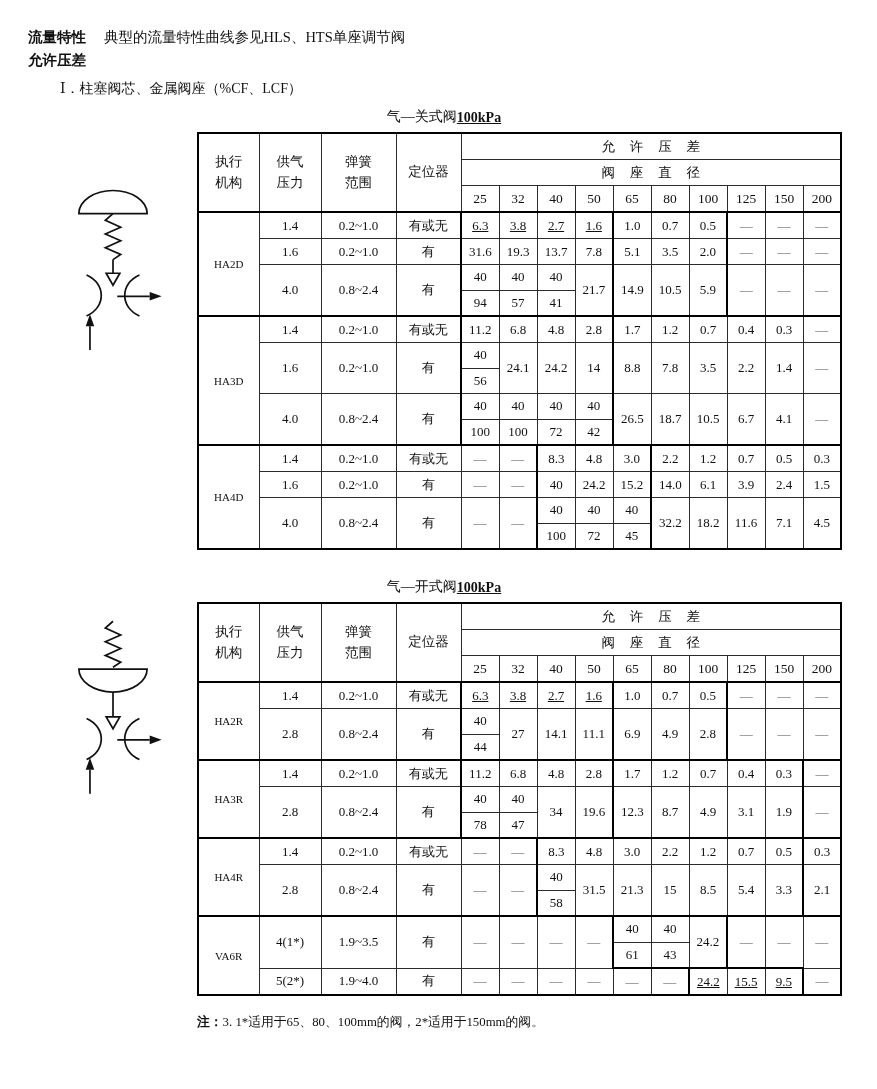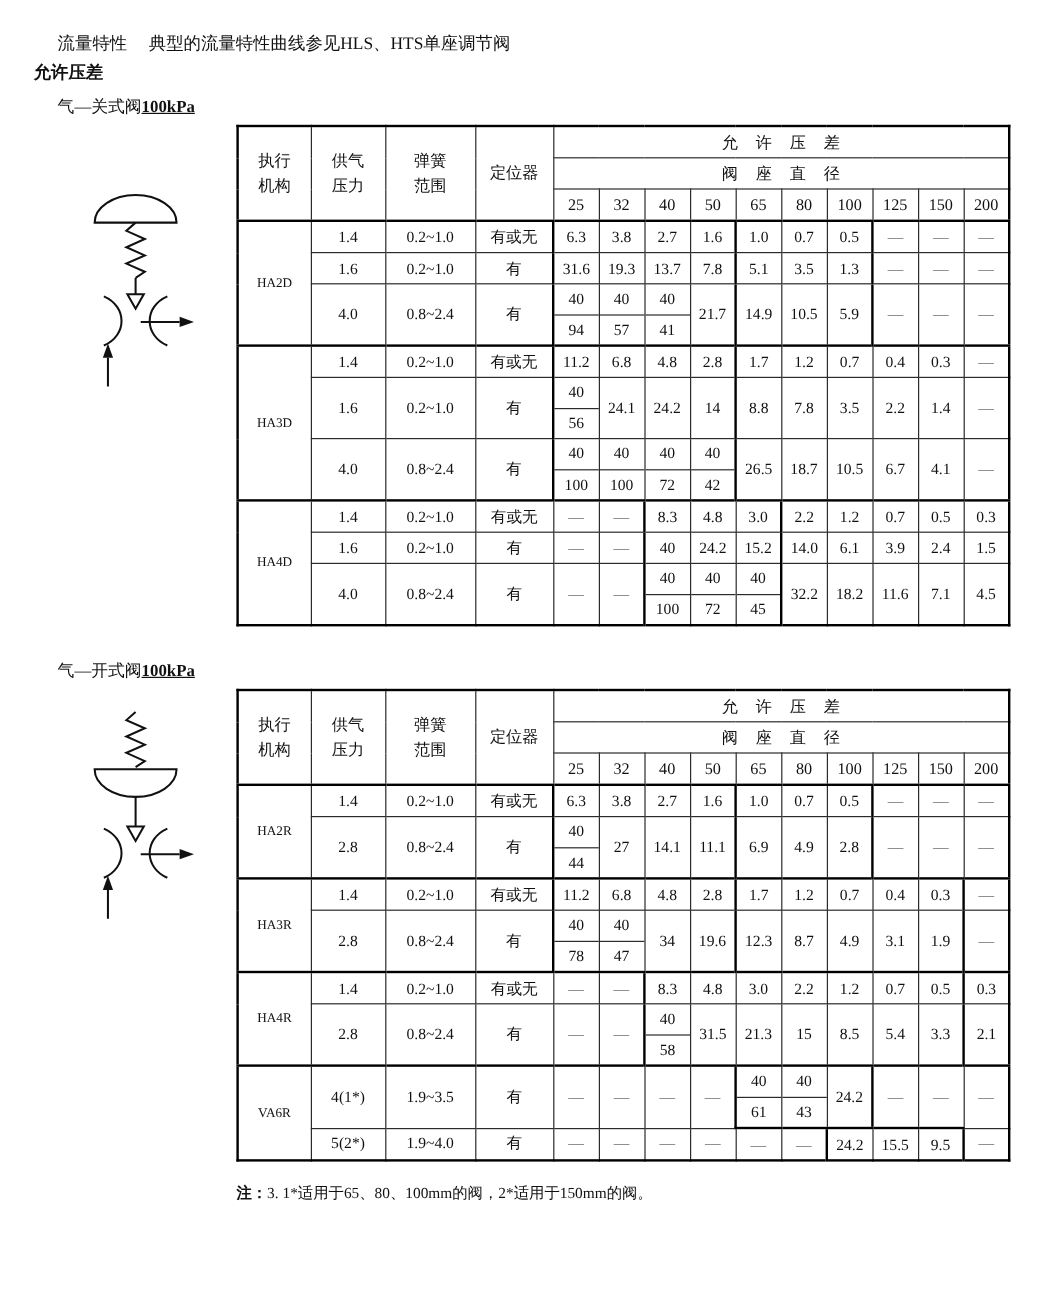--- a/index.html
+++ b/index.html
@@ -1,48 +1,48 @@
 <!DOCTYPE html>
 <html lang="zh"><head>
 <meta charset="utf-8">
 <style>
   html,body{margin:0;padding:0;background:#fff;}
   body{width:877px;min-height:1089px;font-family:"Liberation Serif","DejaVu Serif",serif;color:#111;}
   .page{box-sizing:border-box;width:877px;padding:26px 30px 18px 28px;}
 
   
   .h-line{font-size:14.5px;line-height:1.6;}
-  .h-bold{font-weight:normal;margin-left:20px;}
+  .h-bold{font-weight:bold;}
   .h-gap{display:inline-block;width:18px;}
   .h2{font-weight:bold;font-size:14.5px;margin-top:2px;}
   .indent1{margin-left:32px;margin-top:10px;font-size:14px;}
   .indent2{margin-left:32px;margin-top:4px;font-size:14px;}
 
   
-  .cap{display:flex;justify-content:flex-start;align-items:flex-end;width:812px;margin-top:10px;}
+  .cap{display:flex;justify-content:center;align-items:flex-end;width:812px;margin-top:10px;}
   .cap .vt{font-size:14px;margin-left:20px;}
   .cap .unit{font-weight:bold;font-size:14px;text-decoration:underline;}
 
   
   .section{display:flex;margin-top:6px;}
   .icon-col{width:169px;flex:0 0 169px;display:flex;justify-content:center;}
   .icon-col.t1{padding-top:42px;}
   .icon-col.t2{padding-top:8px;}
 
   
   table{border-collapse:collapse;table-layout:fixed;border:2px solid #000;font-size:13px;}
   th,td{border:1px solid #2b2b2b;text-align:center;vertical-align:middle;padding:0;font-weight:normal;}
   thead th{height:25px;font-size:13.5px;}
   th.pre{white-space:pre-line;line-height:1.55;}
   th.spread{letter-spacing:1.1em;padding-left:1.1em;}
   tr.short td{height:25px;}
   tr.tall td{height:50px;}
   tr.group-start td{border-top:2px solid #000;}
   td.bl{border-left:2px solid #000;}
-  td.bt{border-top:2px solid #000;}
+  td.bt{border-top:2px solid #000;text-decoration:underline;}
   td.bb{border-bottom:2px solid #000;}
   td.gname{font-size:11px;}
   td.dash{color:#6e6e6e;}
   .split{display:flex;flex-direction:column;height:50px;}
   .split>div{flex:1;display:flex;align-items:center;justify-content:center;}
   .split>div:first-child{border-bottom:1px solid #2b2b2b;}
 
   
   .notes{margin-left:169px;margin-top:16px;display:flex;font-size:12.8px;line-height:1.62;width:648px;}
   .notes .nlabel{font-weight:bold;white-space:nowrap;}
@@ -52,20 +52,21 @@
 </style>
 </head>
 <body>
 
 <div class="page">
 
   <div class="h-line">
     <span class="h-bold">流量特性</span><span class="h-gap"></span><span>典型的流量特性曲线参见HLS、HTS单座调节阀</span>
   </div>
   <div class="h2">允许压差</div>
+  <div class="indent1">Ⅰ．柱塞阀芯、金属阀座（%CF、LCF）</div>
 
   <div class="cap">
     <span class="vt">气—关式阀</span>
     <span class="unit">100kPa</span>
   </div>
   <div class="section">
     <div class="icon-col t1">
       <svg width="128" height="190" viewBox="0 0 150 210">
         <g fill="none" stroke="#111" stroke-width="2">
           <path d="M35 40 A40 27 0 0 1 115 40 Z"></path>
@@ -147,21 +148,21 @@
           <tr class="short">
             <td>1.6</td>
             <td>0.2~1.0</td>
             <td>有</td>
             <td class="val bl">31.6</td>
             <td class="val">19.3</td>
             <td class="val">13.7</td>
             <td class="val">7.8</td>
             <td class="val bl">5.1</td>
             <td class="val">3.5</td>
-            <td class="val">1.3</td>
+            <td class="val">2.0</td>
             <td class="val bl dash">—</td>
             <td class="val dash">—</td>
             <td class="val dash">—</td>
           </tr>
           <tr class="tall">
             <td>4.0</td>
             <td>0.8~2.4</td>
             <td>有</td>
             <td class="val bl">
               <div class="split">

